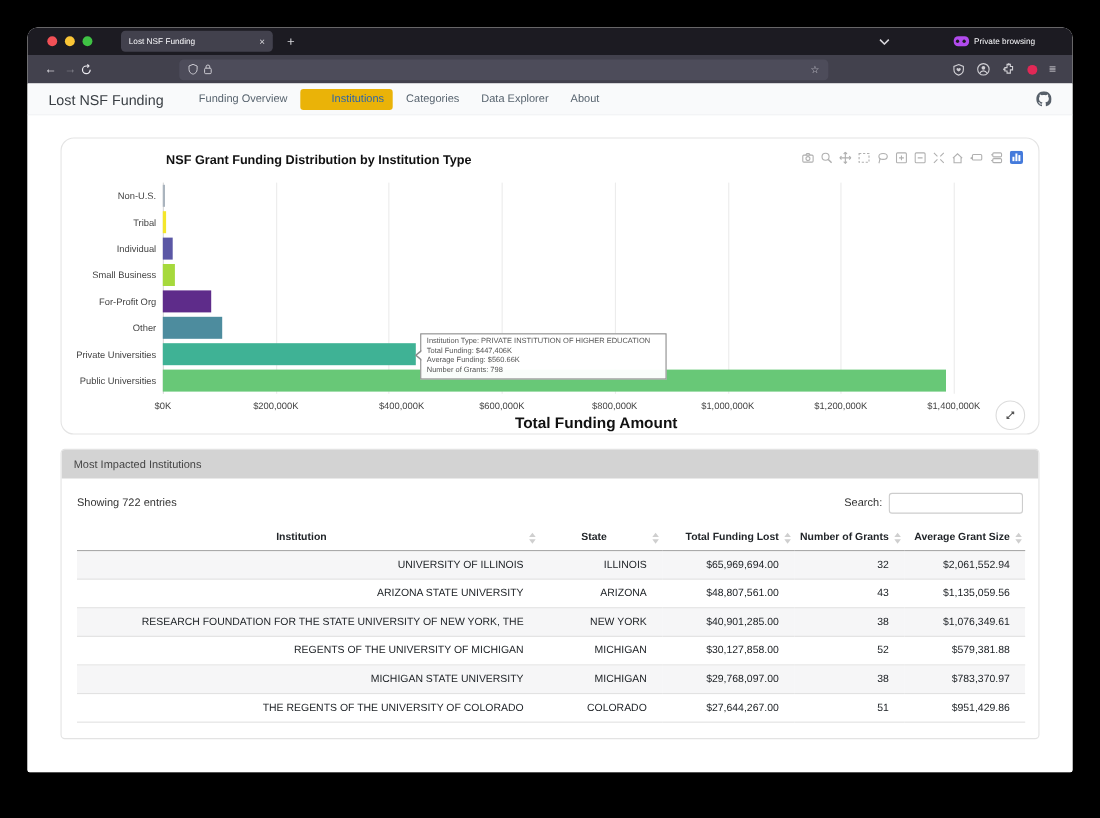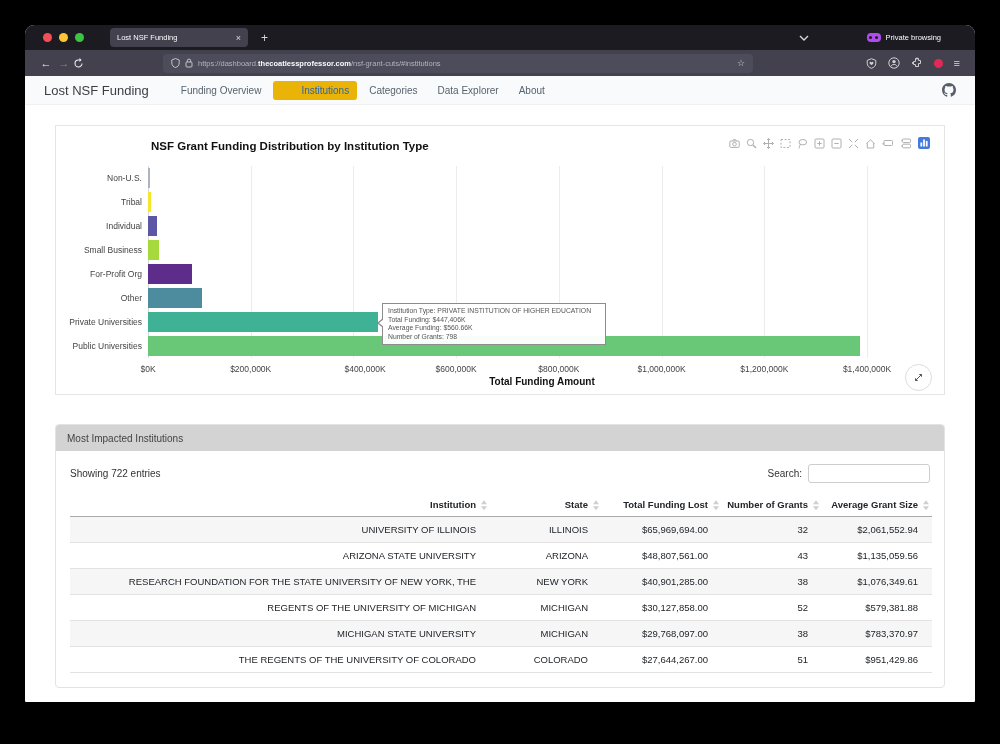--- a/index.html
+++ b/index.html
@@ -47,32 +47,32 @@
               padding:0 19px; border-bottom:1px solid #eef0f2; }
   .brand { font-size:13px; color:#3a3f44; margin-right:24px; }
   .nav-links { display:flex; align-items:center; gap:4px; }
   .nav-link { font-size:10px; color:#57636e; padding:4px 8px; border-radius:3px; cursor:pointer; }
   .nav-link.active { color:#2d65a8; background:#eab308;padding-left:28px; }
   .gh { margin-left:auto; display:flex; }
 
   .content { flex:1; padding:20px 30px 0 30px; background:#fff; }
 
   
-  .card-chart { position:relative; height:270px; border:1px solid #e4e4e4; border-radius:0;
-                background:#fff; margin-bottom:29px; }
+  .card-chart { position:relative; height:270px; border:1px solid #e4e4e4; border-radius:12px;
+                background:#fff; margin-bottom:13px; }
   .chart-title { position:absolute; left:95px; top:14px; font-size:11.5px; font-weight:700; color:#111; }
   .modebar { position:absolute; right:14px; top:11px; display:flex; align-items:center; gap:6px; }
   .modebar .mb { display:flex; }
   .grid-line { position:absolute; width:1px; background:#ececec; }
   .grid-line.zero { background:#d8d8d8; }
   .bar { position:absolute; height:20px; }
   .ylab { position:absolute; left:0; width:86px; text-align:right; font-size:8.5px; color:#444;
           line-height:24px; white-space:nowrap; }
   .xtick { position:absolute; font-size:8.5px; color:#444; transform:translateX(-50%); white-space:nowrap; }
-  .xtitle { position:absolute; font-size:10px; font-weight:700; color:#111; transform:translateX(-50%); }
+  .xtitle { position:absolute; font-size:14px; font-weight:700; color:#111; transform:translateX(-50%); }
   .tooltip { position:absolute; left:326px; top:177px; width:224px; background:rgba(255,255,255,.96);
              border:1px solid #8c8c8c; padding:3px 5px; z-index:5; }
   .tooltip div { font-size:6.8px; line-height:8.6px; color:#555; white-space:nowrap; }
   .tooltip:before { content:""; position:absolute; left:-6px; top:14px;
       border-top:5px solid transparent; border-bottom:5px solid transparent; border-right:6px solid #8c8c8c; }
   .tooltip:after { content:""; position:absolute; left:-4.5px; top:15px;
       border-top:4px solid transparent; border-bottom:4px solid transparent; border-right:5px solid #fff; }
   .expand-btn { position:absolute; right:12px; bottom:3px; width:27px; height:27px; border-radius:50%;
                 border:1px solid #dcdcdc; background:#fff; display:flex; align-items:center; justify-content:center; }
 
@@ -83,21 +83,21 @@
   .card-table-body { padding:13px 14px 14px 14px; }
   .table-controls { display:flex; align-items:center; justify-content:space-between; }
   .showing { font-size:10px; color:#333; }
   .search-wrap { display:flex; align-items:center; gap:6px; }
   .search-label { font-size:10px; color:#333; }
   .search-input { width:122px; height:19px; border:1px solid #cdcdcd; border-radius:3px; background:#fff;
                   font-size:9px; padding:0 4px; outline:none; }
   table.data { width:100%; border-collapse:collapse; margin-top:11px; table-layout:fixed; }
   table.data th { font-size:9.5px; font-weight:700; color:#212529; padding:5px 14px 6px 2px;
                   border-bottom:1px solid #aaa; position:relative; vertical-align:middle; line-height:11px; }
-  table.data th.l { text-align:right; }
+  table.data th.l { text-align:center; }
   table.data th.r { text-align:right; }
   table.data td { font-size:9.5px; color:#212529; padding:7px 14px 7px 2px;
                   border-bottom:1px solid #e2e2e2; white-space:nowrap; overflow:hidden;text-align:right; }
   table.data td.r { text-align:right; }
   table.data tr.odd td { background:#f6f6f7; }
   .sort { position:absolute; right:3px; top:50%; transform:translateY(-50%);
           display:flex; flex-direction:column; gap:1.5px; }
   .sort i { width:0; height:0; border-left:3.5px solid transparent; border-right:3.5px solid transparent; display:block; }
   .sort .u { border-bottom:4px solid #cfcfcf; }
   .sort .d { border-top:4px solid #cfcfcf; }
@@ -147,21 +147,20 @@
         <svg width="9" height="10" viewBox="0 0 9 10">
             <path d="M4.5 0.5L8.2 2v3c0 2.4-1.7 4-3.7 4.5C2.5 9 0.8 7.4 0.8 5V2z" stroke="#cfced6" stroke-width="0.9" fill="none"></path>
           </svg>
       </span>
       <span>
         <svg width="8" height="10" viewBox="0 0 8 10">
             <rect x="1" y="4" width="6" height="5" rx="1" stroke="#cfced6" stroke-width="0.9" fill="none"></rect>
             <path d="M2.3 4V2.8a1.7 1.7 0 0 1 3.4 0V4" stroke="#cfced6" stroke-width="0.9" fill="none"></path>
           </svg>
       </span>
-      <span class="url-text"><span>https://dashboard.</span><b>thecoatlessprofessor.com</b><span>/nsf-grant-cuts/#institutions</span></span>
       <span class="star">☆</span>
     </div>
     <div class="tb-icons">
       <span>
         <svg width="11" height="11" viewBox="0 0 11 11">
             <path d="M5.5 0.7L9.8 2.4v2.8c0 2.7-1.9 4.4-4.3 5.1C3.1 9.6 1.2 7.9 1.2 5.2V2.4z" stroke="#d0cfd4" stroke-width="1" fill="none"></path>
             <path d="M3.6 4.4c.5-.9 1.4-.7 1.9 0 .5-.7 1.4-.9 1.9 0 .4.8-.7 1.9-1.9 2.6-1.2-.7-2.3-1.8-1.9-2.6z" fill="#d0cfd4"></path>
           </svg>
       </span>
       <span>

